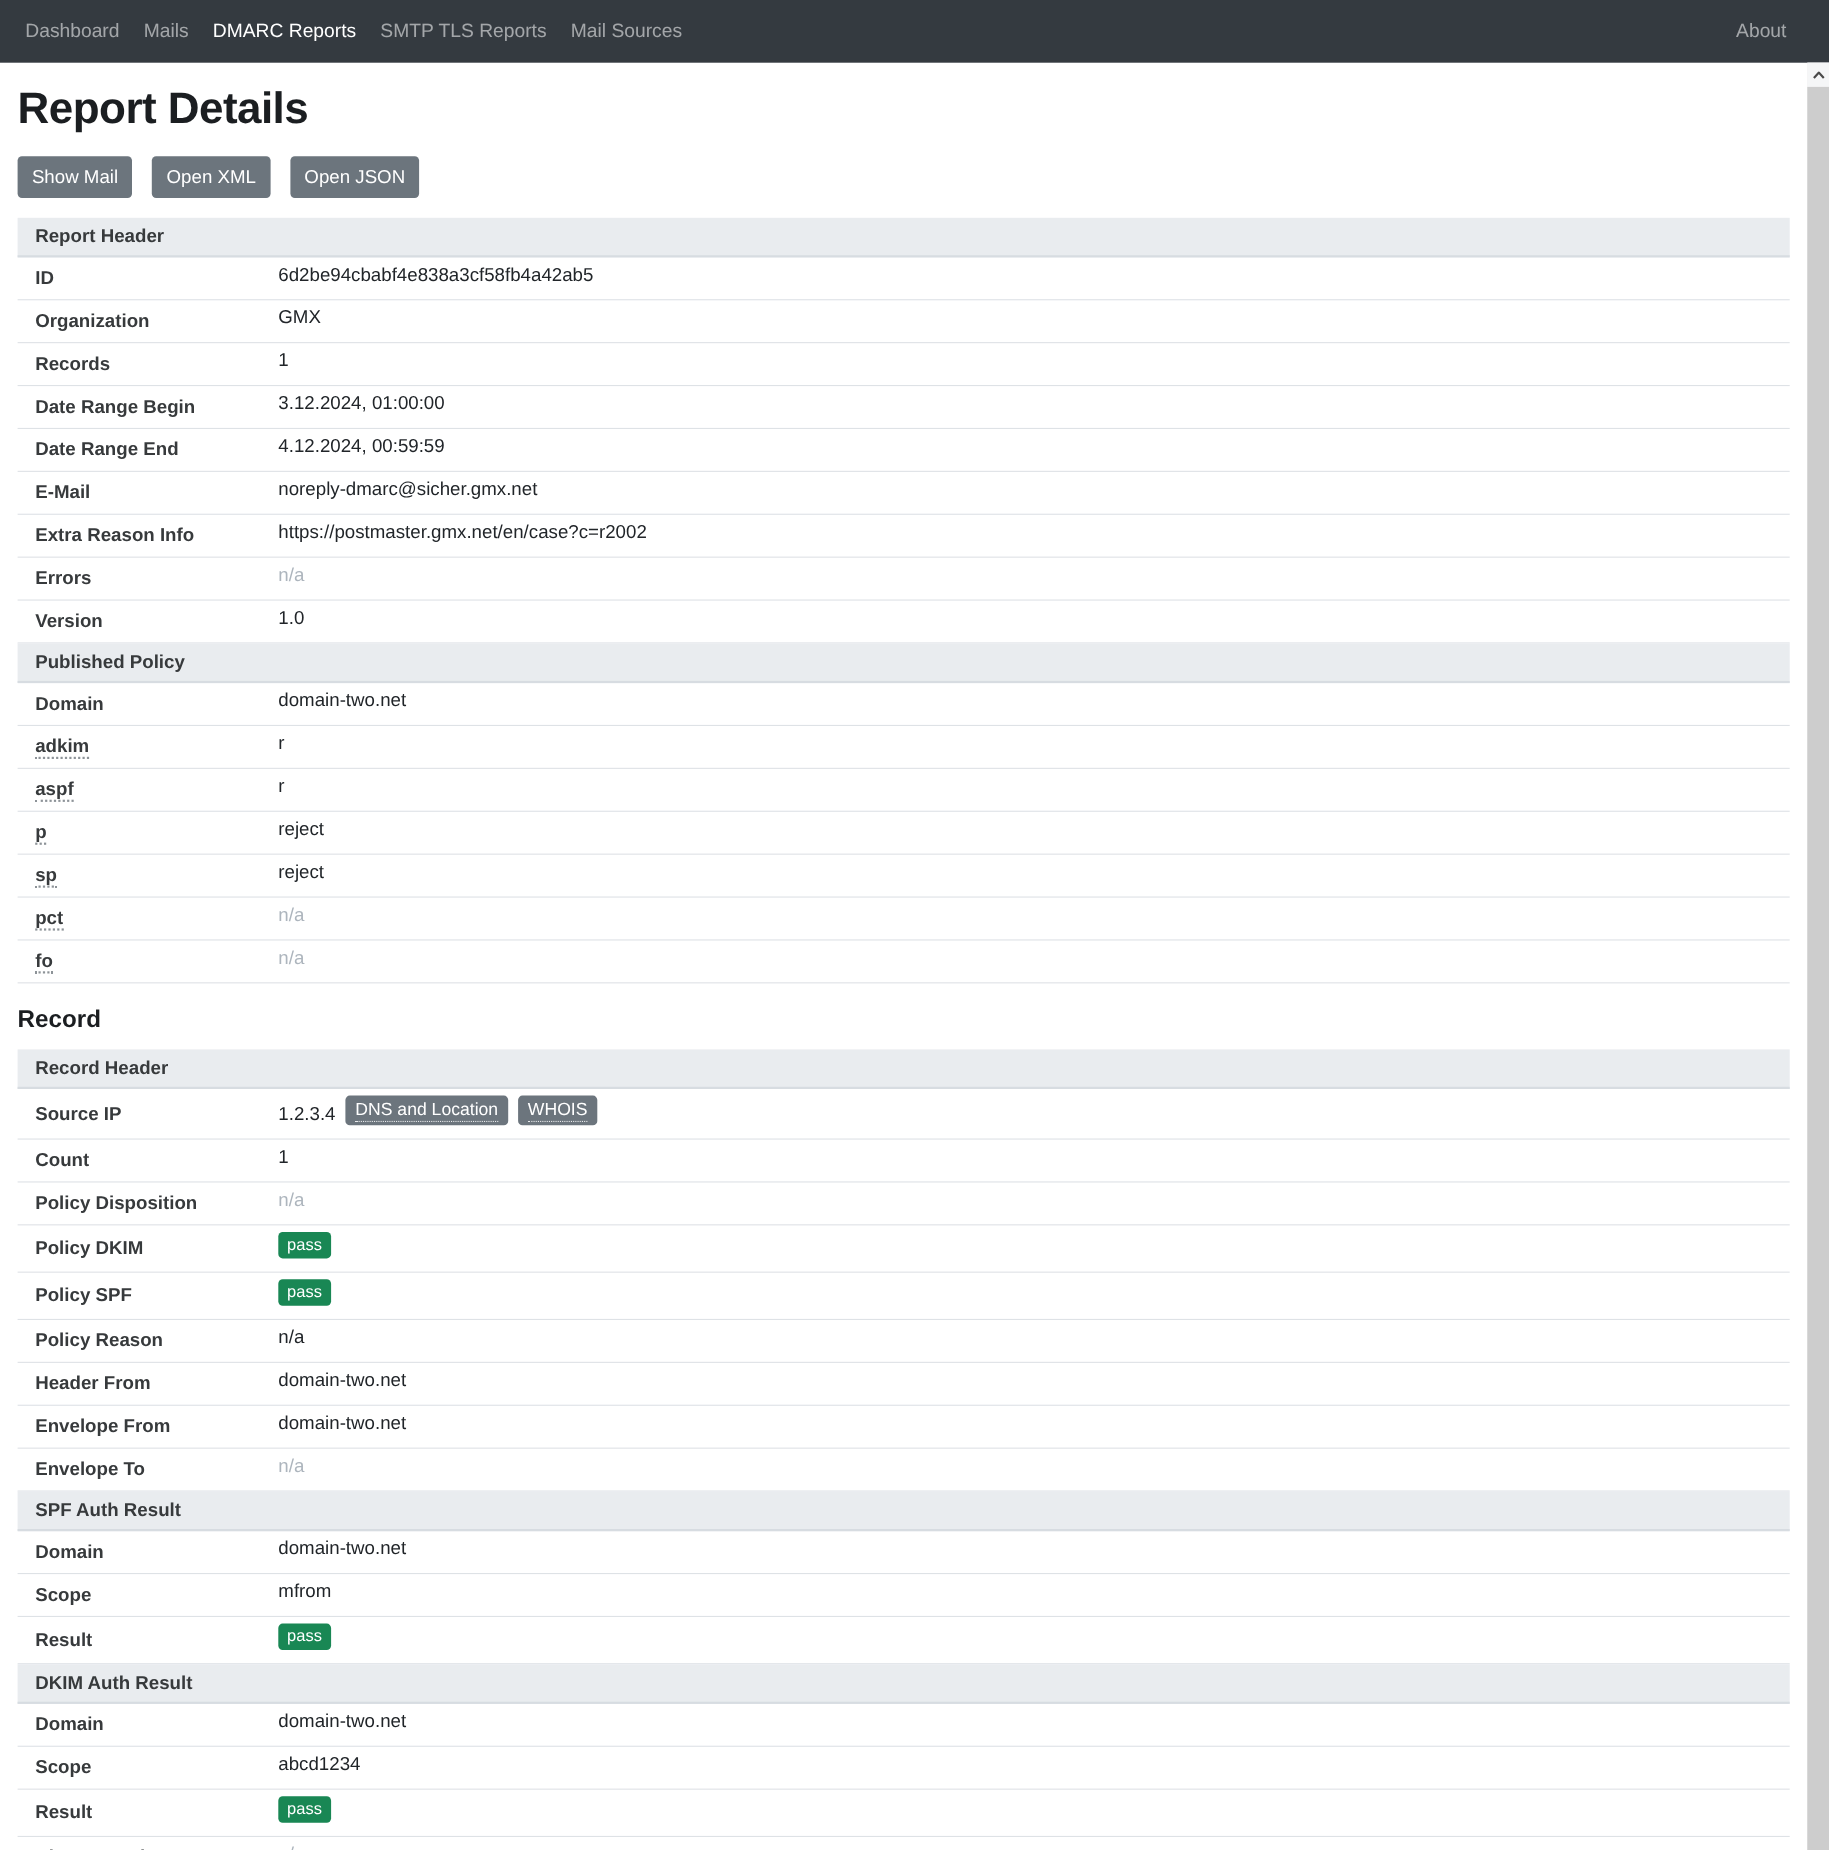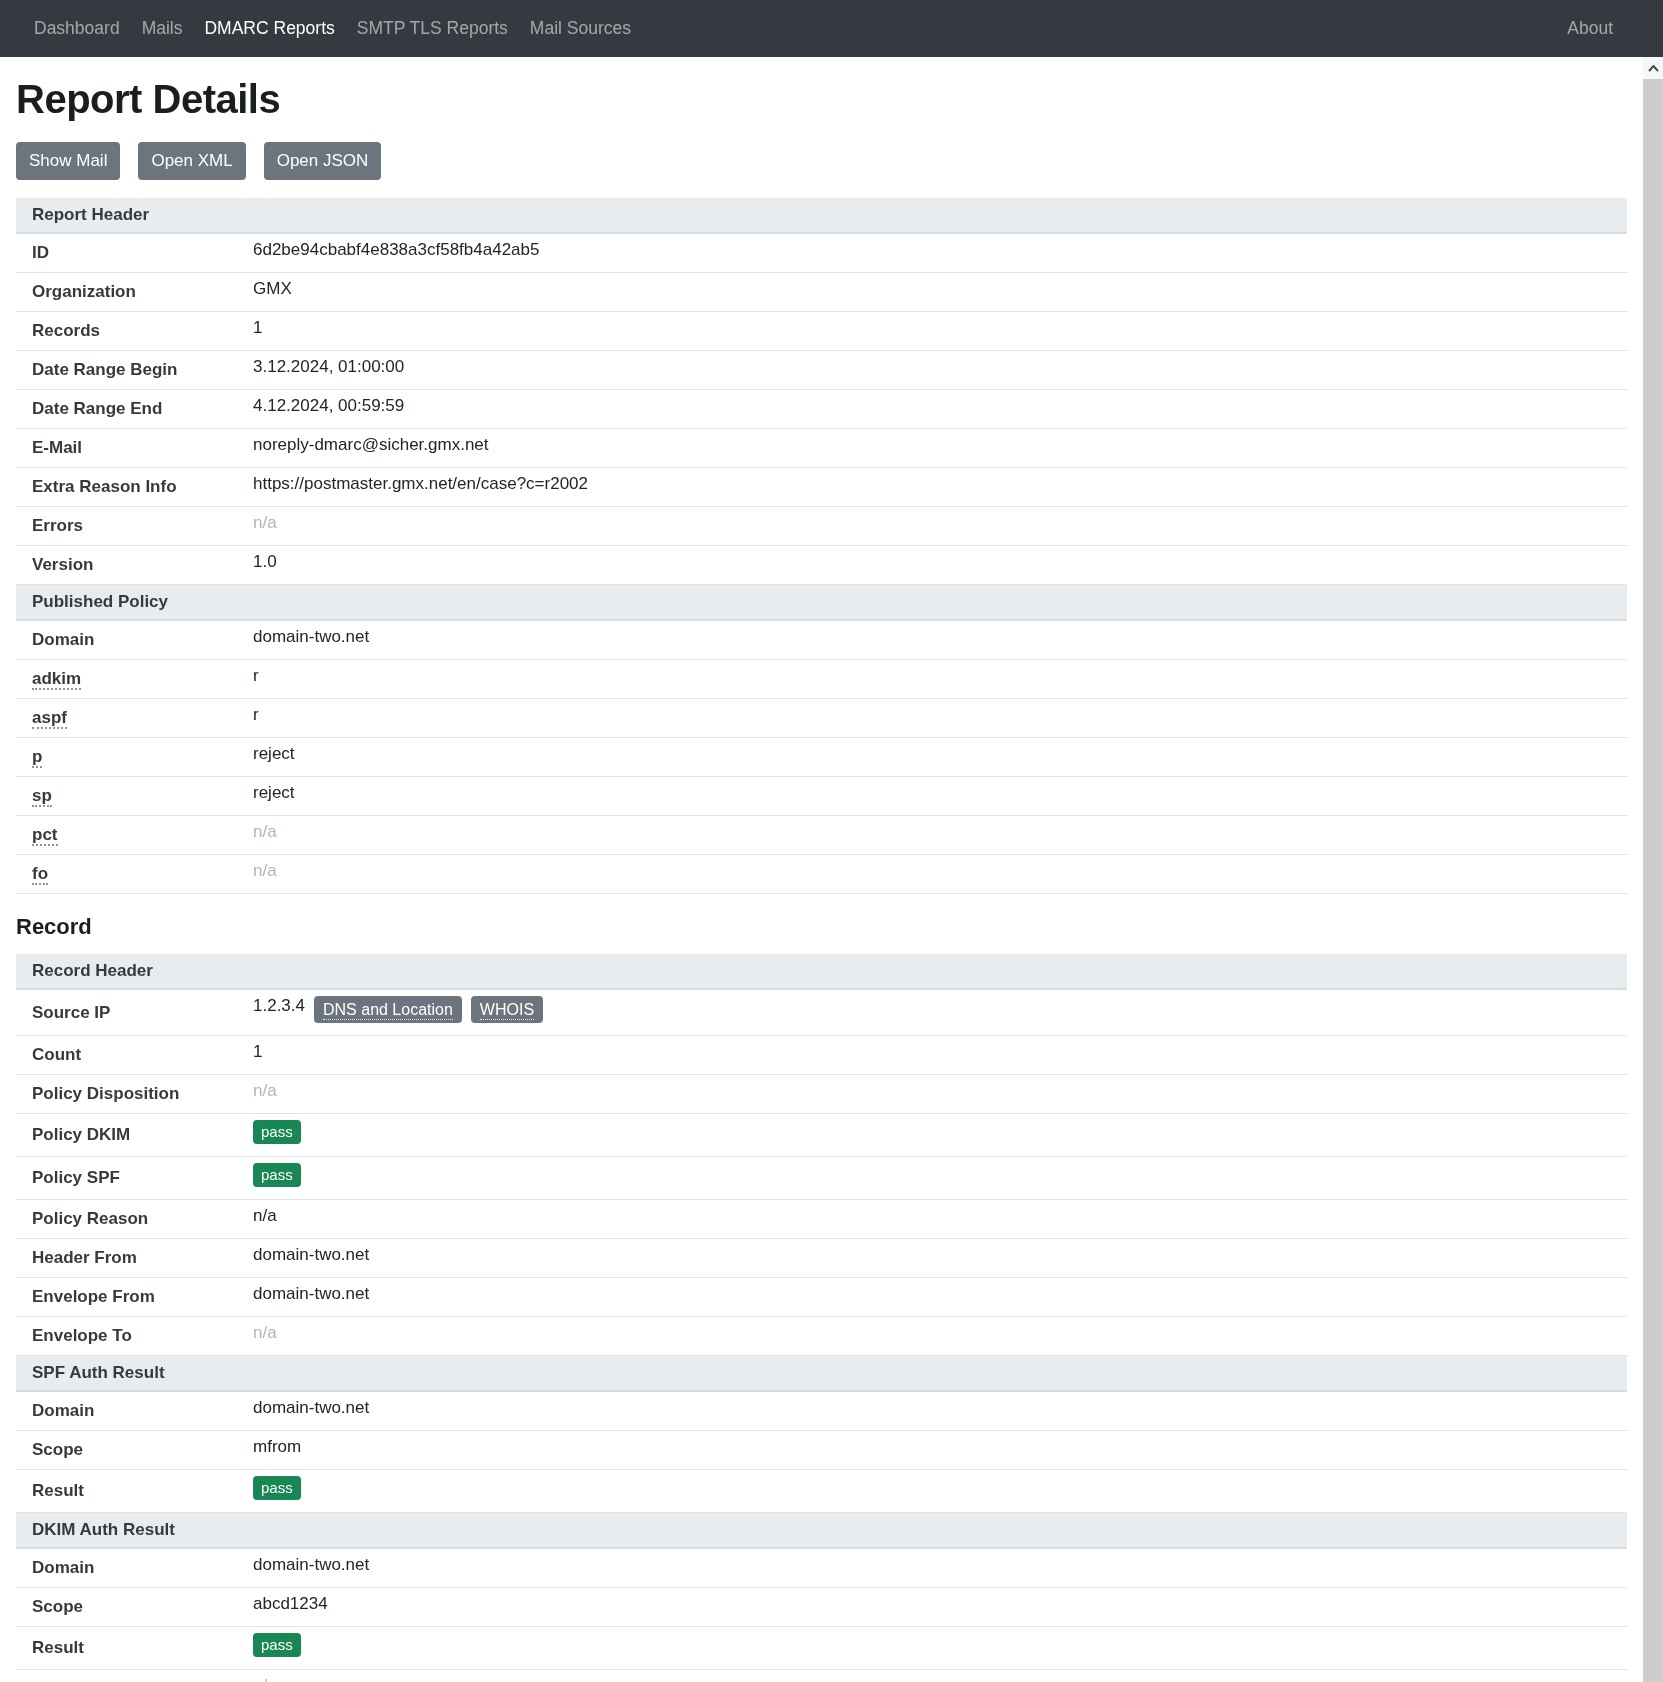--- a/index.html
+++ b/index.html
@@ -21,21 +21,21 @@
     background:#ffffff;color:var(--text);
     font-family:"Liberation Sans","DejaVu Sans",sans-serif;font-size:17px;
   }
 
   
   .navbar{
     height:57px;background:var(--navbar-bg);
     display:flex;align-items:center;
     padding:0 34px 0 18px;width:100%;
   }
-  .nav-list{display:flex;gap:22px;list-style:none;margin:16px;padding:0;align-items:center;}
+  .nav-list{display:flex;gap:22px;list-style:none;margin:5px;padding:0;align-items:center;}
   .nav-link{color:var(--navbar-link);font-size:17.5px;text-decoration:none;cursor:pointer;white-space:nowrap;}
   .nav-link.active{color:var(--navbar-link-active);}
   .nav-spacer{margin-left:auto;}
 
   
   .content{
     position:absolute;top:57px;left:0;width:1643px;bottom:0;
     padding:16px 16px 0 16px;overflow:hidden;border-radius:12px;
   }
   .scrollbar{
@@ -66,21 +66,21 @@
   .t-row{
     display:flex;align-items:center;border-bottom:1px solid var(--border);min-height:35px;
   }
   .t-label{
     flex:0 0 237px;padding:7px 8px 7px 16px;
     font-weight:700;font-size:17px;color:var(--label);
   }
   .t-label .dotted{border-bottom:2px dotted #8d9398;padding-bottom:0px;}
   .t-value{
     flex:1;padding:6px 16px 12px 0;font-size:17px;color:var(--text);
-    display:flex;align-items:flex-start;gap:9px;
+    display:flex;align-items:flex-end;gap:9px;
   }
   .muted{color:var(--muted);}
   .badge-pass{
     background:var(--badge-bg);color:#fff;border-radius:4px;
     padding:4px 8px 5px 8px;font-size:15px;line-height:1;
   }
   .dotted-link{border-bottom:1px dotted rgba(255,255,255,.85);padding-bottom:1px;}
 
   .record-heading{font-size:22px;font-weight:700;margin:14px 0 14px 0;color:#1b1e21;}
 </style>

